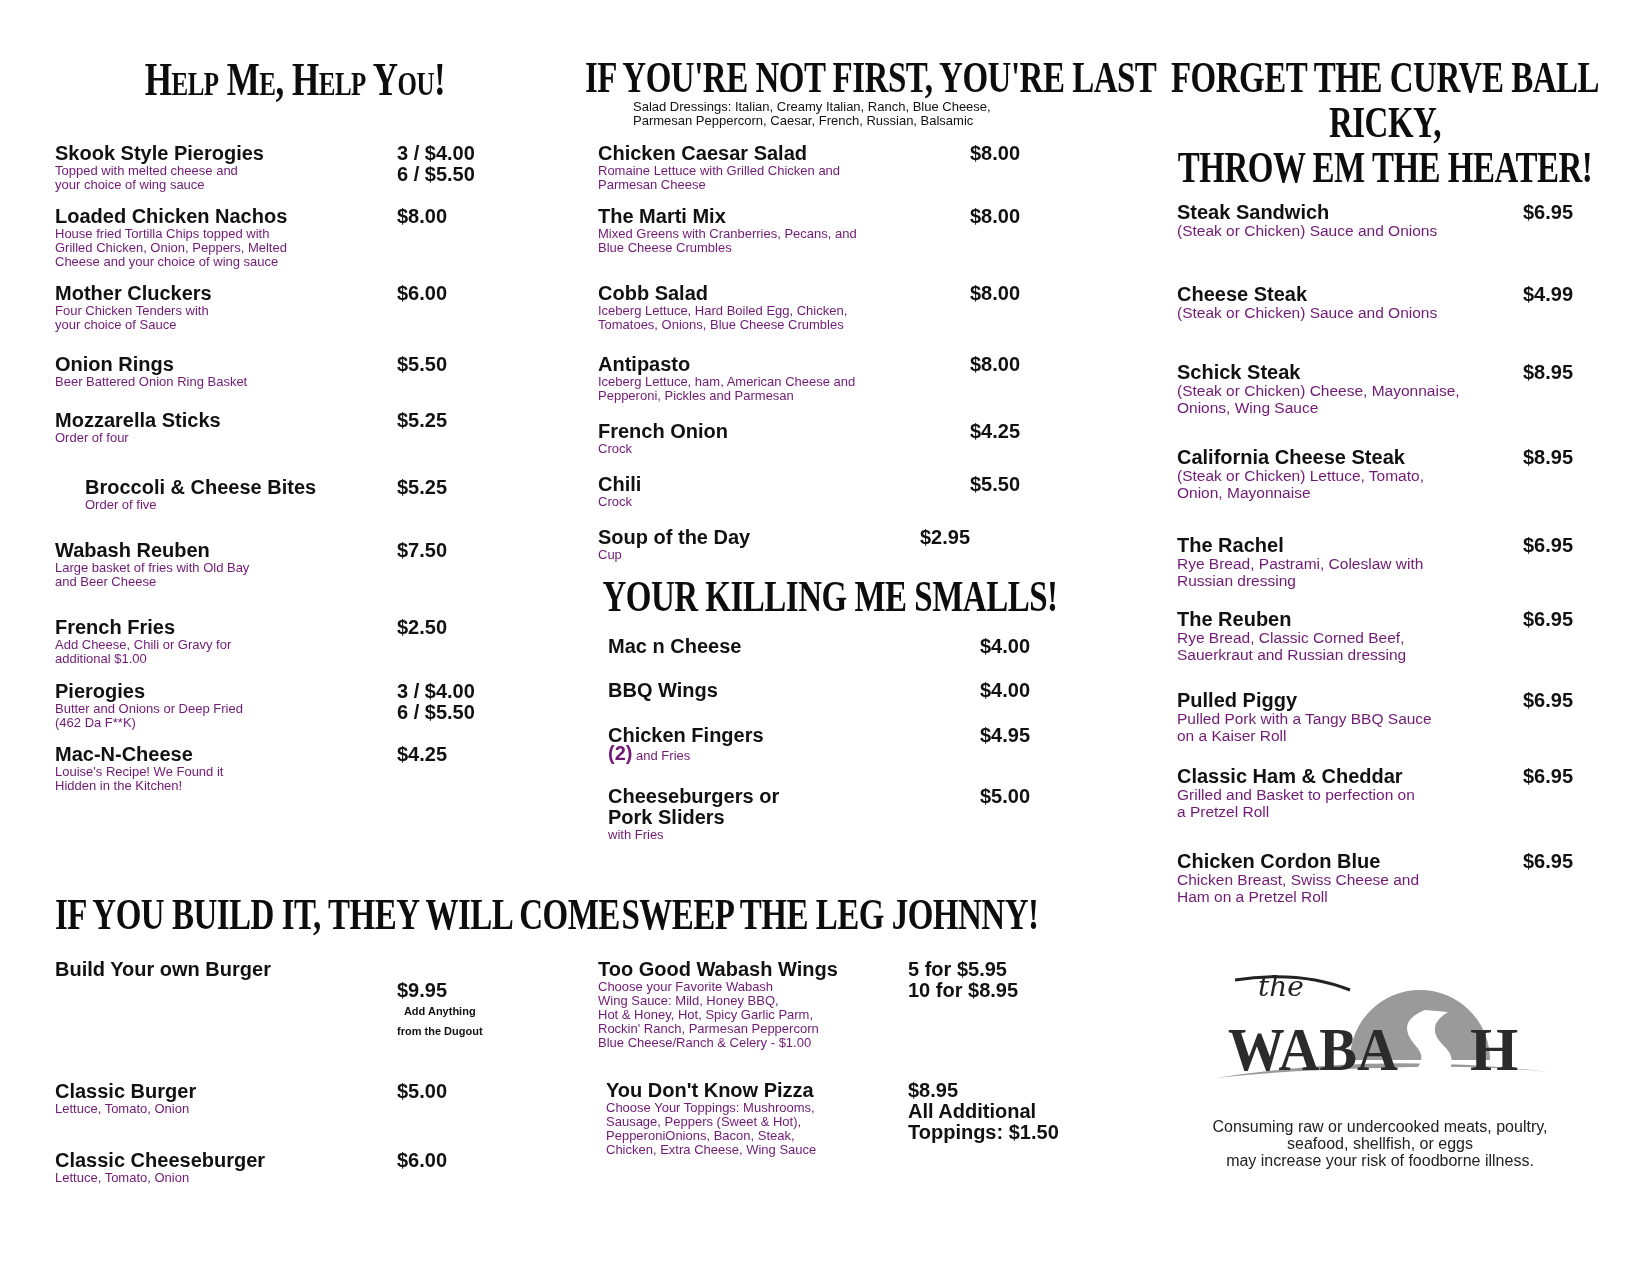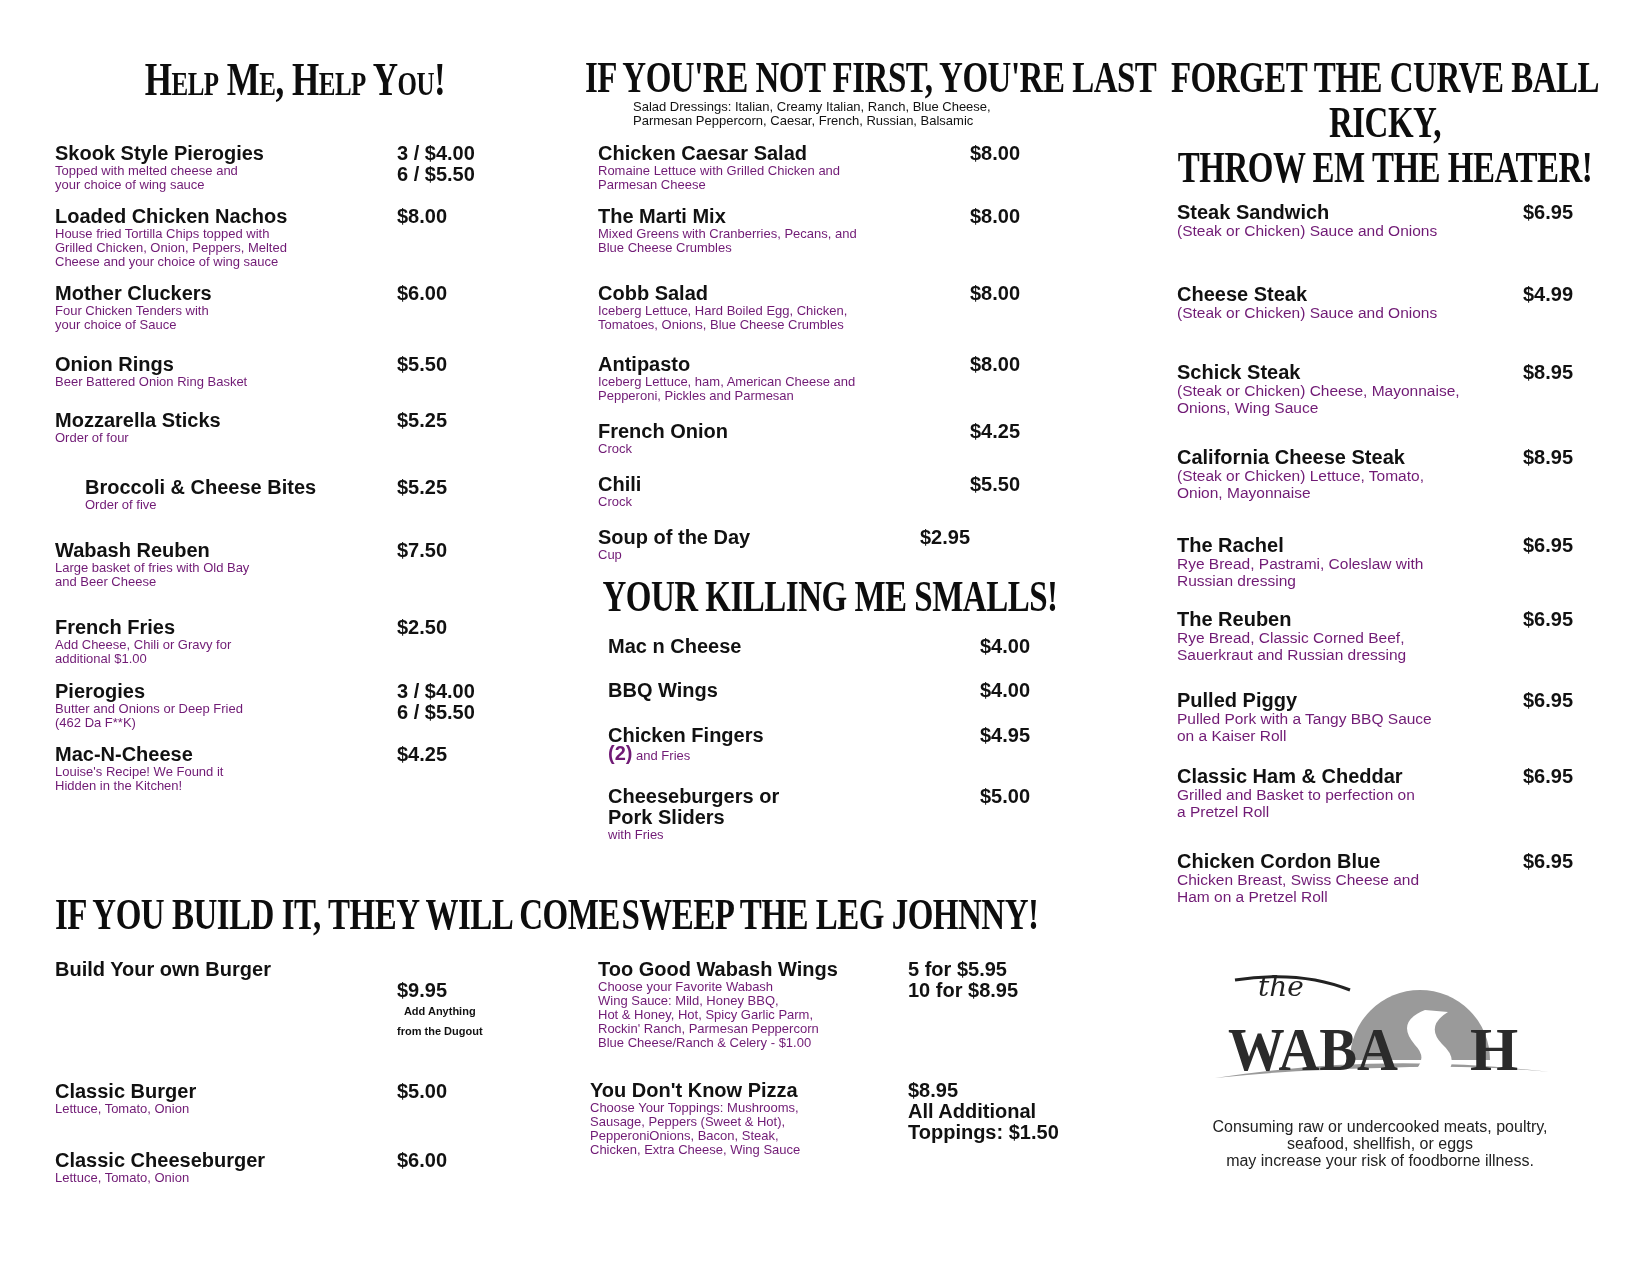--- a/index.html
+++ b/index.html
@@ -242,21 +242,21 @@
   <div class="name">Too Good Wabash Wings</div>
   <div class="desc">Choose your Favorite Wabash
 Wing Sauce:  Mild, Honey BBQ,
 Hot &amp; Honey, Hot, Spicy Garlic Parm,
 Rockin' Ranch, Parmesan Peppercorn
 Blue Cheese/Ranch &amp; Celery - $1.00</div>
 </div>
 <div class="price" style="left:908px; top:959px;">5 for $5.95
 10 for $8.95</div>
 
-<div class="item" style="left:590px; top:1080px;">
+<div class="item" style="left:606px; top:1080px;">
   <div class="name">You Don't Know Pizza</div>
   <div class="desc">Choose Your Toppings: Mushrooms,
 Sausage, Peppers (Sweet &amp; Hot),
 PepperoniOnions, Bacon, Steak,
 Chicken, Extra Cheese, Wing Sauce</div>
 </div>
 <div class="price" style="left:908px; top:1080px;">$8.95
 All Additional
 Toppings: $1.50</div>
 

